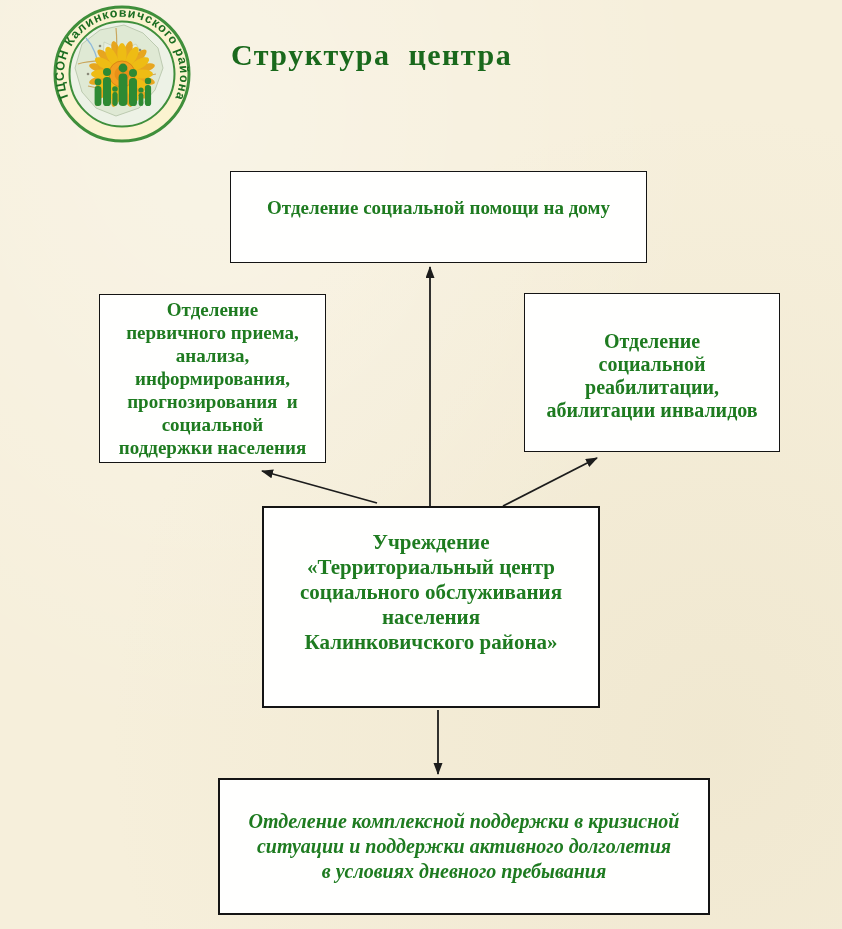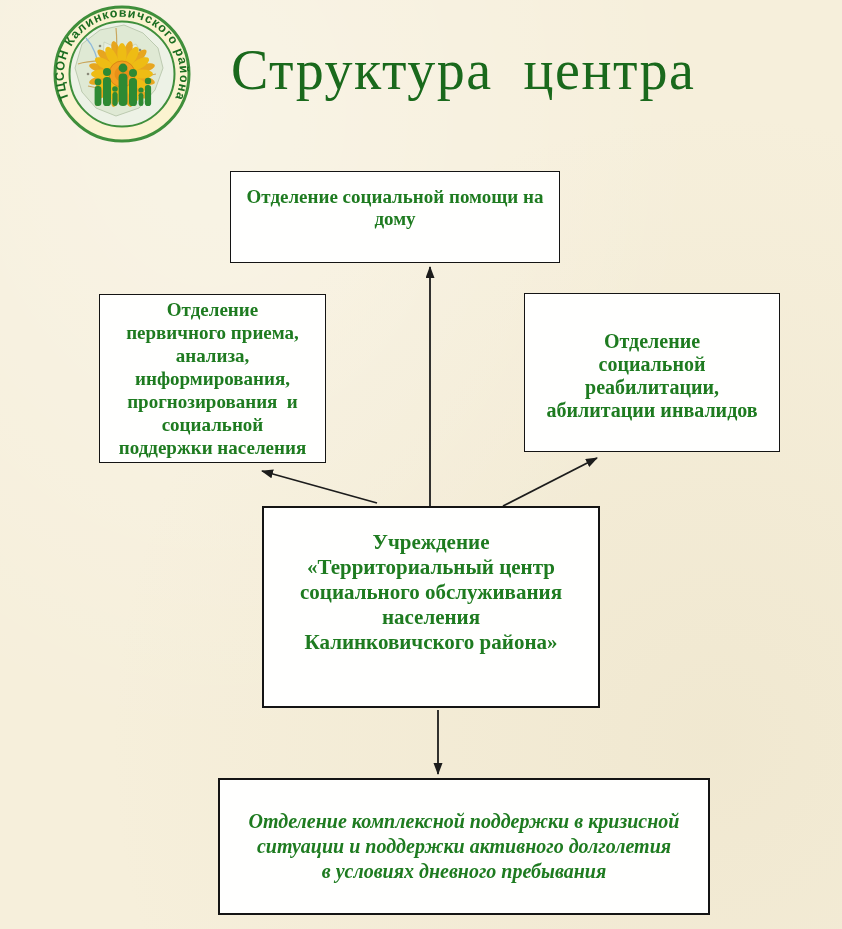--- a/index.html
+++ b/index.html
@@ -14,41 +14,41 @@
     background:
       radial-gradient(ellipse at 25% 12%, rgba(255,255,255,0.30), rgba(255,255,255,0) 55%),
       radial-gradient(ellipse at 85% 80%, rgba(214,200,160,0.18), rgba(214,200,160,0) 60%),
       #f6efdb;
   }
   .page-title {
     position: absolute;
     left: 231px; top: 38px;
     width: 560px;
     color: #1a691c;
-    font-size: 56px;
-    font-weight: 400;
+    font-size: 30px;
+    font-weight: 700;
     letter-spacing: 1.5px;
     white-space: pre-wrap;
   }
   .logo-wrap { position: absolute; left: 44px; top: 2px; width: 156px; height: 144px; }
   .box {
     position: absolute;
     background: #fffffe;
     border: 1px solid #141414;
     color: #1e7b20;
     font-weight: 700;
     text-align: center;
     display: flex;
     align-items: center;
     justify-content: center;
     white-space: pre-wrap;
     z-index: 2;
     box-sizing: border-box;
   }
-  .box-top    { left: 230px; top: 171px; width: 330px; height: 92px;  font-size: 19px; padding-bottom: 18px; }
+  .box-top    { left: 230px; top: 171px; width: 417px; height: 92px;  font-size: 19px; padding-bottom: 18px; }
   .box-left   { left: 99px;  top: 294px; width: 227px; height: 169px; font-size: 19px; line-height: 23px; }
   .box-right  { left: 524px; top: 293px; width: 256px; height: 159px; font-size: 20px; line-height: 23px; padding-top: 6px; }
   .box-center { left: 262px; top: 506px; width: 338px; height: 202px; font-size: 21px; line-height: 25px; padding-bottom: 30px; border-width: 2px; }
   .box-bottom { left: 218px; top: 778px; width: 492px; height: 137px; font-size: 20px; line-height: 25px; border-width: 2px; font-style: italic; }
   .arrow-layer { position: absolute; left: 0; top: 0; width: 842px; height: 929px; z-index: 1; pointer-events: none; }
 </style>
 </head>
 <body>
 
 <div class="slide">

